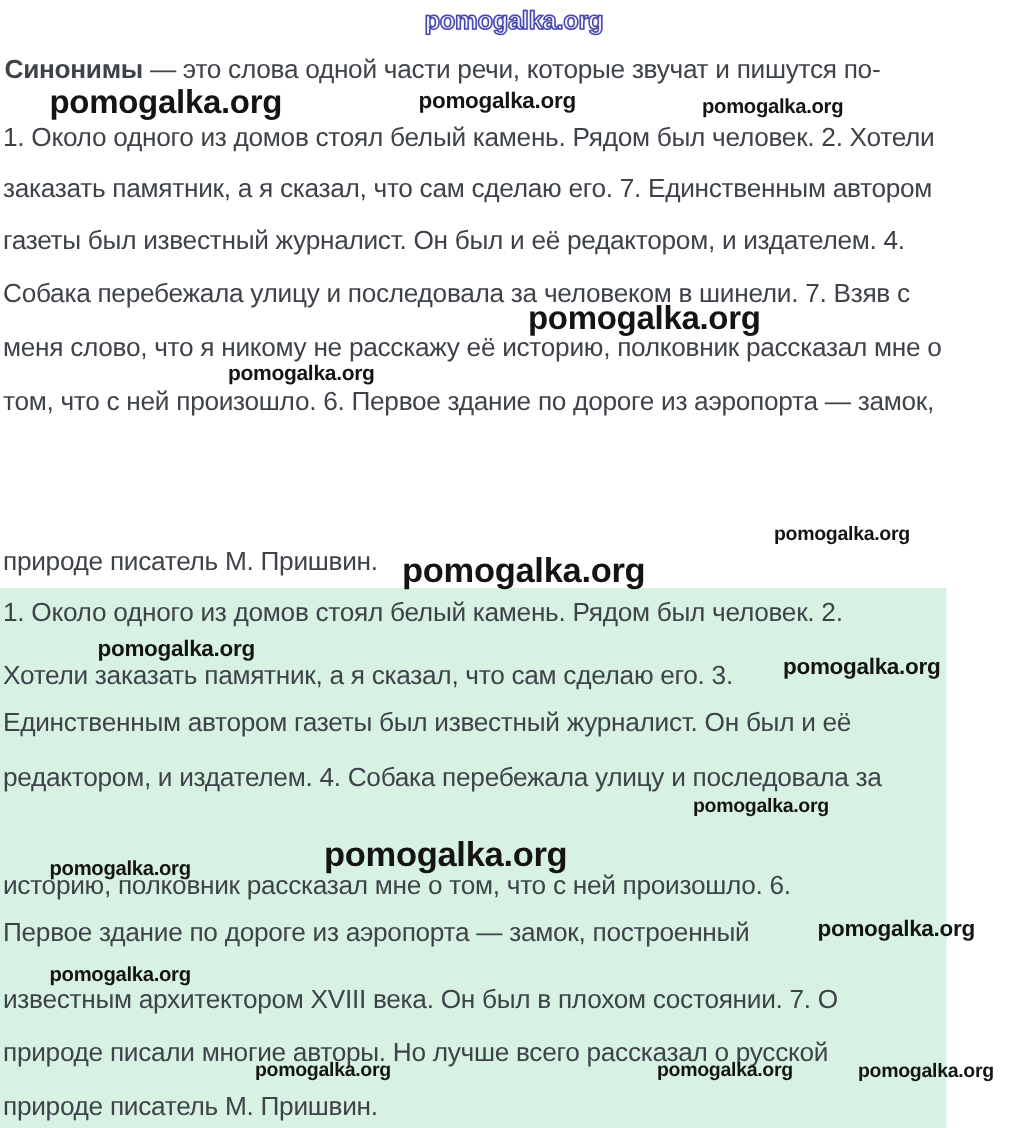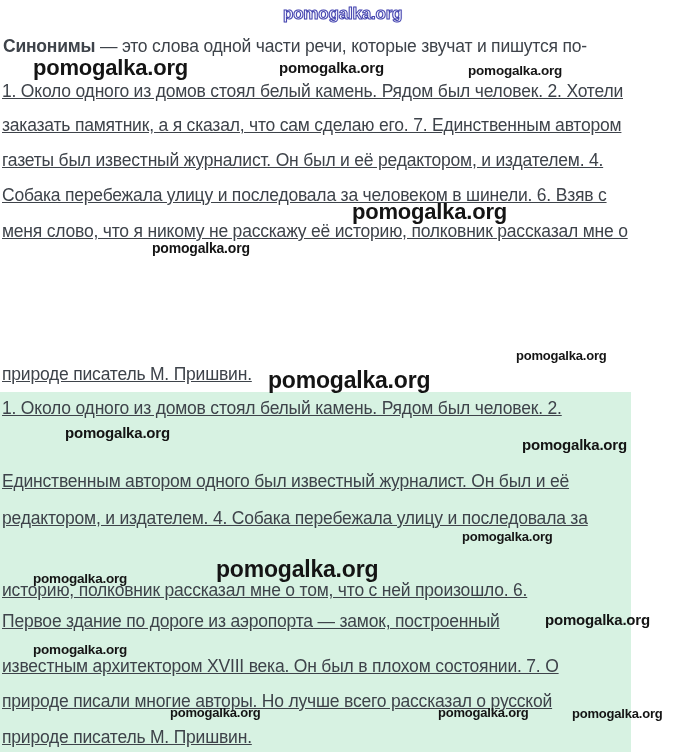--- a/index.html
+++ b/index.html
@@ -7,21 +7,21 @@
     position:relative;width:680px;height:752px;background:#ffffff;overflow:hidden;
     font-family:"Liberation Sans","DejaVu Sans",sans-serif;color:#3e434a;
   }
   .heading{
     position:absolute;left:3px;top:36px;font-size:17.5px;line-height:20px;
     letter-spacing:-0.2px;white-space:nowrap;
   }
   .heading .b{font-weight:700;}
   .line{
     position:absolute;left:2px;font-size:17.5px;line-height:20px;
-    letter-spacing:-0.2px;white-space:nowrap;text-decoration:underline;
+    letter-spacing:-0.2px;white-space:nowrap;
   }
   .answer-bg{
     position:absolute;left:0;top:392px;width:631px;height:360px;background:#d7f2e2;
   }
   .wm{
     position:absolute;color:#141414;font-weight:600;line-height:1;white-space:nowrap;
     letter-spacing:-0.2px;
     text-align:center;
   }
   .wm-top{
@@ -51,28 +51,30 @@
 
 <div class="page">
 
   <div class="wm wm-top">pomogalka.org</div>
 
   <div class="heading"><span class="b">Синонимы</span><span> — это слова одной части речи, которые звучат и пишутся по-</span></div>
 
   <div class="line" style="top:81px">1. Около одного из домов стоял белый камень. Рядом был человек. 2. Хотели</div>
   <div class="line" style="top:115px">заказать памятник, а я сказал, что сам сделаю его. 7. Единственным автором</div>
   <div class="line" style="top:150px">газеты был известный журналист. Он был и её редактором, и издателем. 4.</div>
-  <div class="line" style="top:185px">Собака перебежала улицу и последовала за человеком в шинели. 6. Взяв с</div>
+  <div class="line" style="top:185px">Собака перебежала улицу и последовала за человеком в шинели. 7. Взяв с</div>
   <div class="line" style="top:221px">меня слово, что я никому не расскажу её историю, полковник рассказал мне о</div>
+  <div class="line" style="top:257px">том, что с ней произошло. 6. Первое здание по дороге из аэропорта — замок,</div>
   <div class="line" style="top:364px">природе писатель М. Пришвин.</div>
 
   <div class="answer-bg"></div>
 
   <div class="line" style="top:398px">1. Около одного из домов стоял белый камень. Рядом был человек. 2.</div>
-  <div class="line" style="top:471px">Единственным автором одного был известный журналист. Он был и её</div>
+  <div class="line" style="top:440px">Хотели заказать памятник, а я сказал, что сам сделаю его. 3.</div>
+  <div class="line" style="top:471px">Единственным автором газеты был известный журналист. Он был и её</div>
   <div class="line" style="top:508px">редактором, и издателем. 4. Собака перебежала улицу и последовала за</div>
   <div class="line" style="top:580px">историю, полковник рассказал мне о том, что с ней произошло. 6.</div>
   <div class="line" style="top:611px">Первое здание по дороге из аэропорта — замок, построенный</div>
   <div class="line" style="top:656px">известным архитектором XVIII века. Он был в плохом состоянии. 7. О</div>
   <div class="line" style="top:691px">природе писали многие авторы. Но лучше всего рассказал о русской</div>
   <div class="line" style="top:727px">природе писатель М. Пришвин.</div>
 
   <div class="wm wm1">pomogalka.org</div>
   <div class="wm wm2">pomogalka.org</div>
   <div class="wm wm3">pomogalka.org</div>

